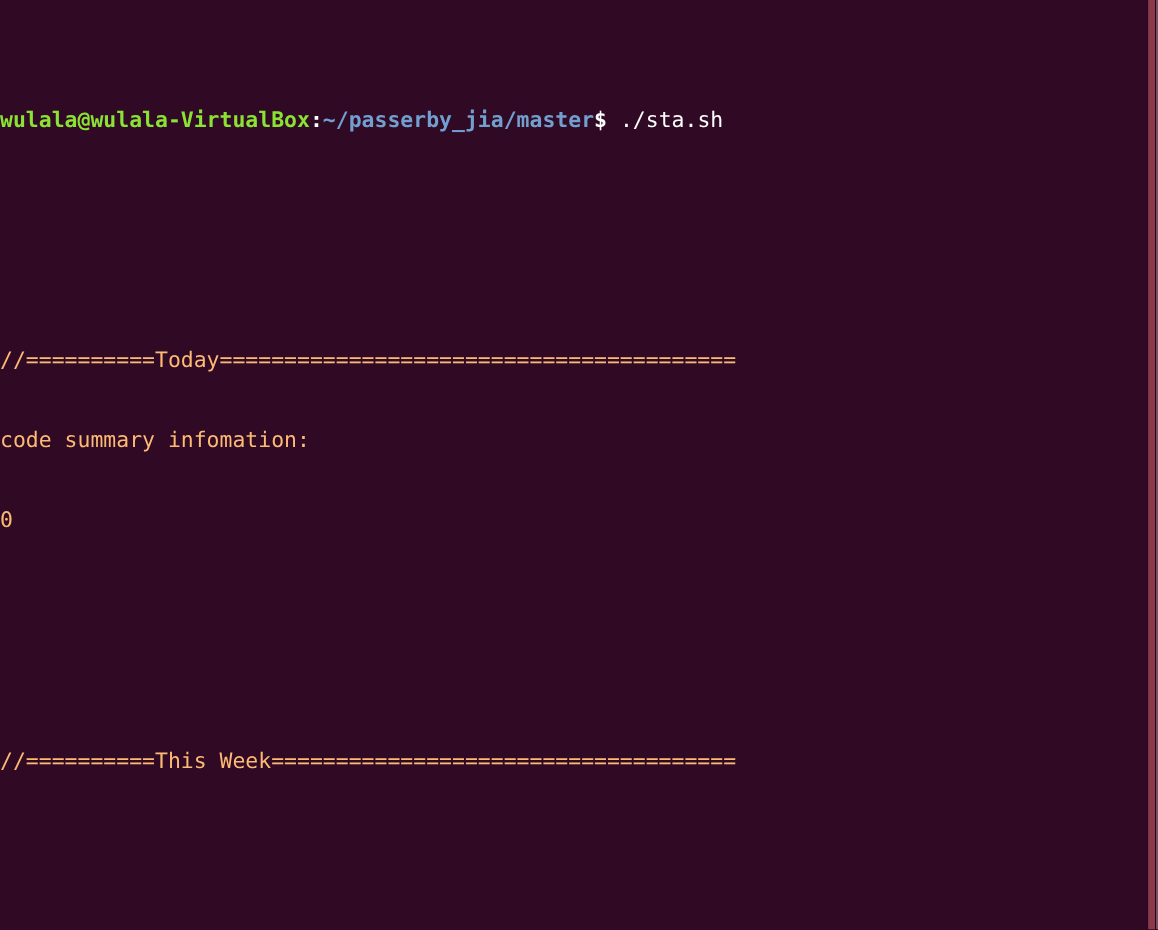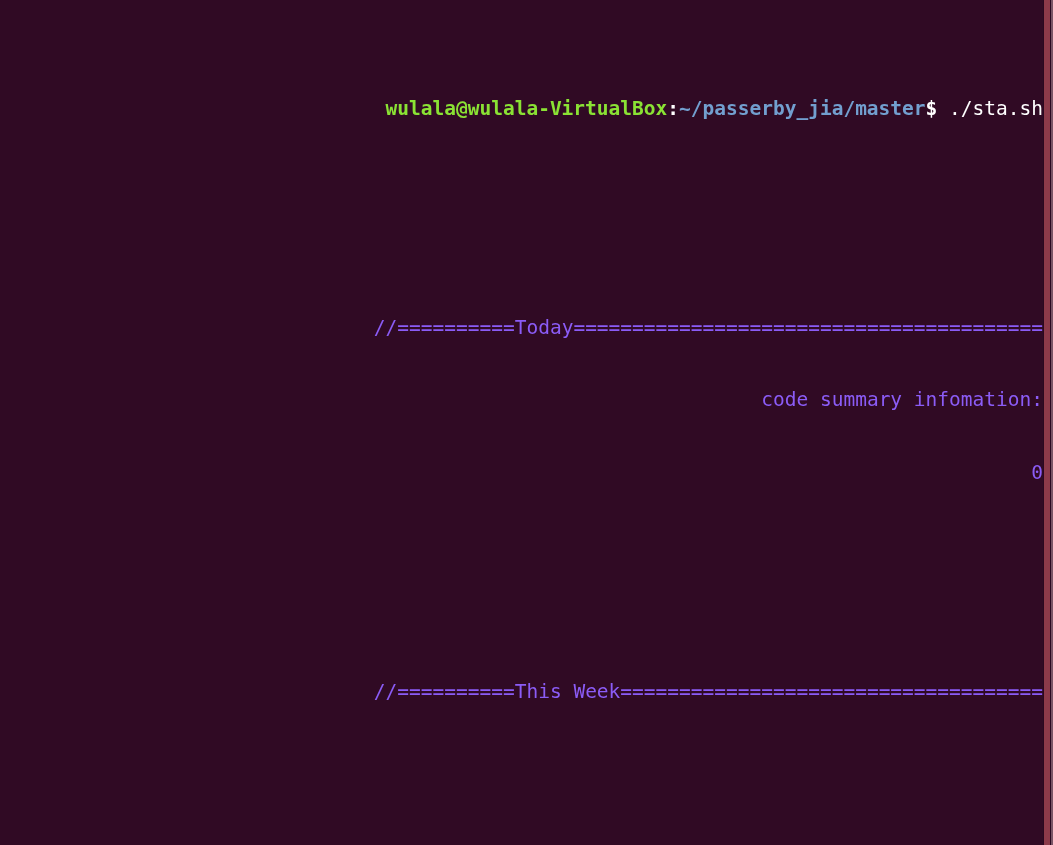--- a/index.html
+++ b/index.html
@@ -27,29 +27,28 @@
     height: 845px;
     padding: 0;
     box-sizing: border-box;
     overflow: hidden;
     white-space: pre;
   }
   .line {
     height: 24.28px;
     white-space: pre;
     letter-spacing: 0px;
-    text-align: right;
   }
   .seg { white-space: pre; }
   
   .c-user   { color: #8ae234; font-weight: bold; }
   .c-punct  { color: #ffffff; font-weight: bold; }
   .c-path   { color: #729fcf; font-weight: bold; }
   .c-plain  { color: #ffffff; font-weight: normal; }
-  .c-out    { color: #8b5cf6; padding-left: 20px; }
+  .c-out    { color: #fdba74; }
   
   #scroll-strip {
     position: absolute;
     top: 0;
     right: 0;
     width: 10px;
     height: 845px;
     background: #2a0820;
   }
   #scroll-strip .track {

